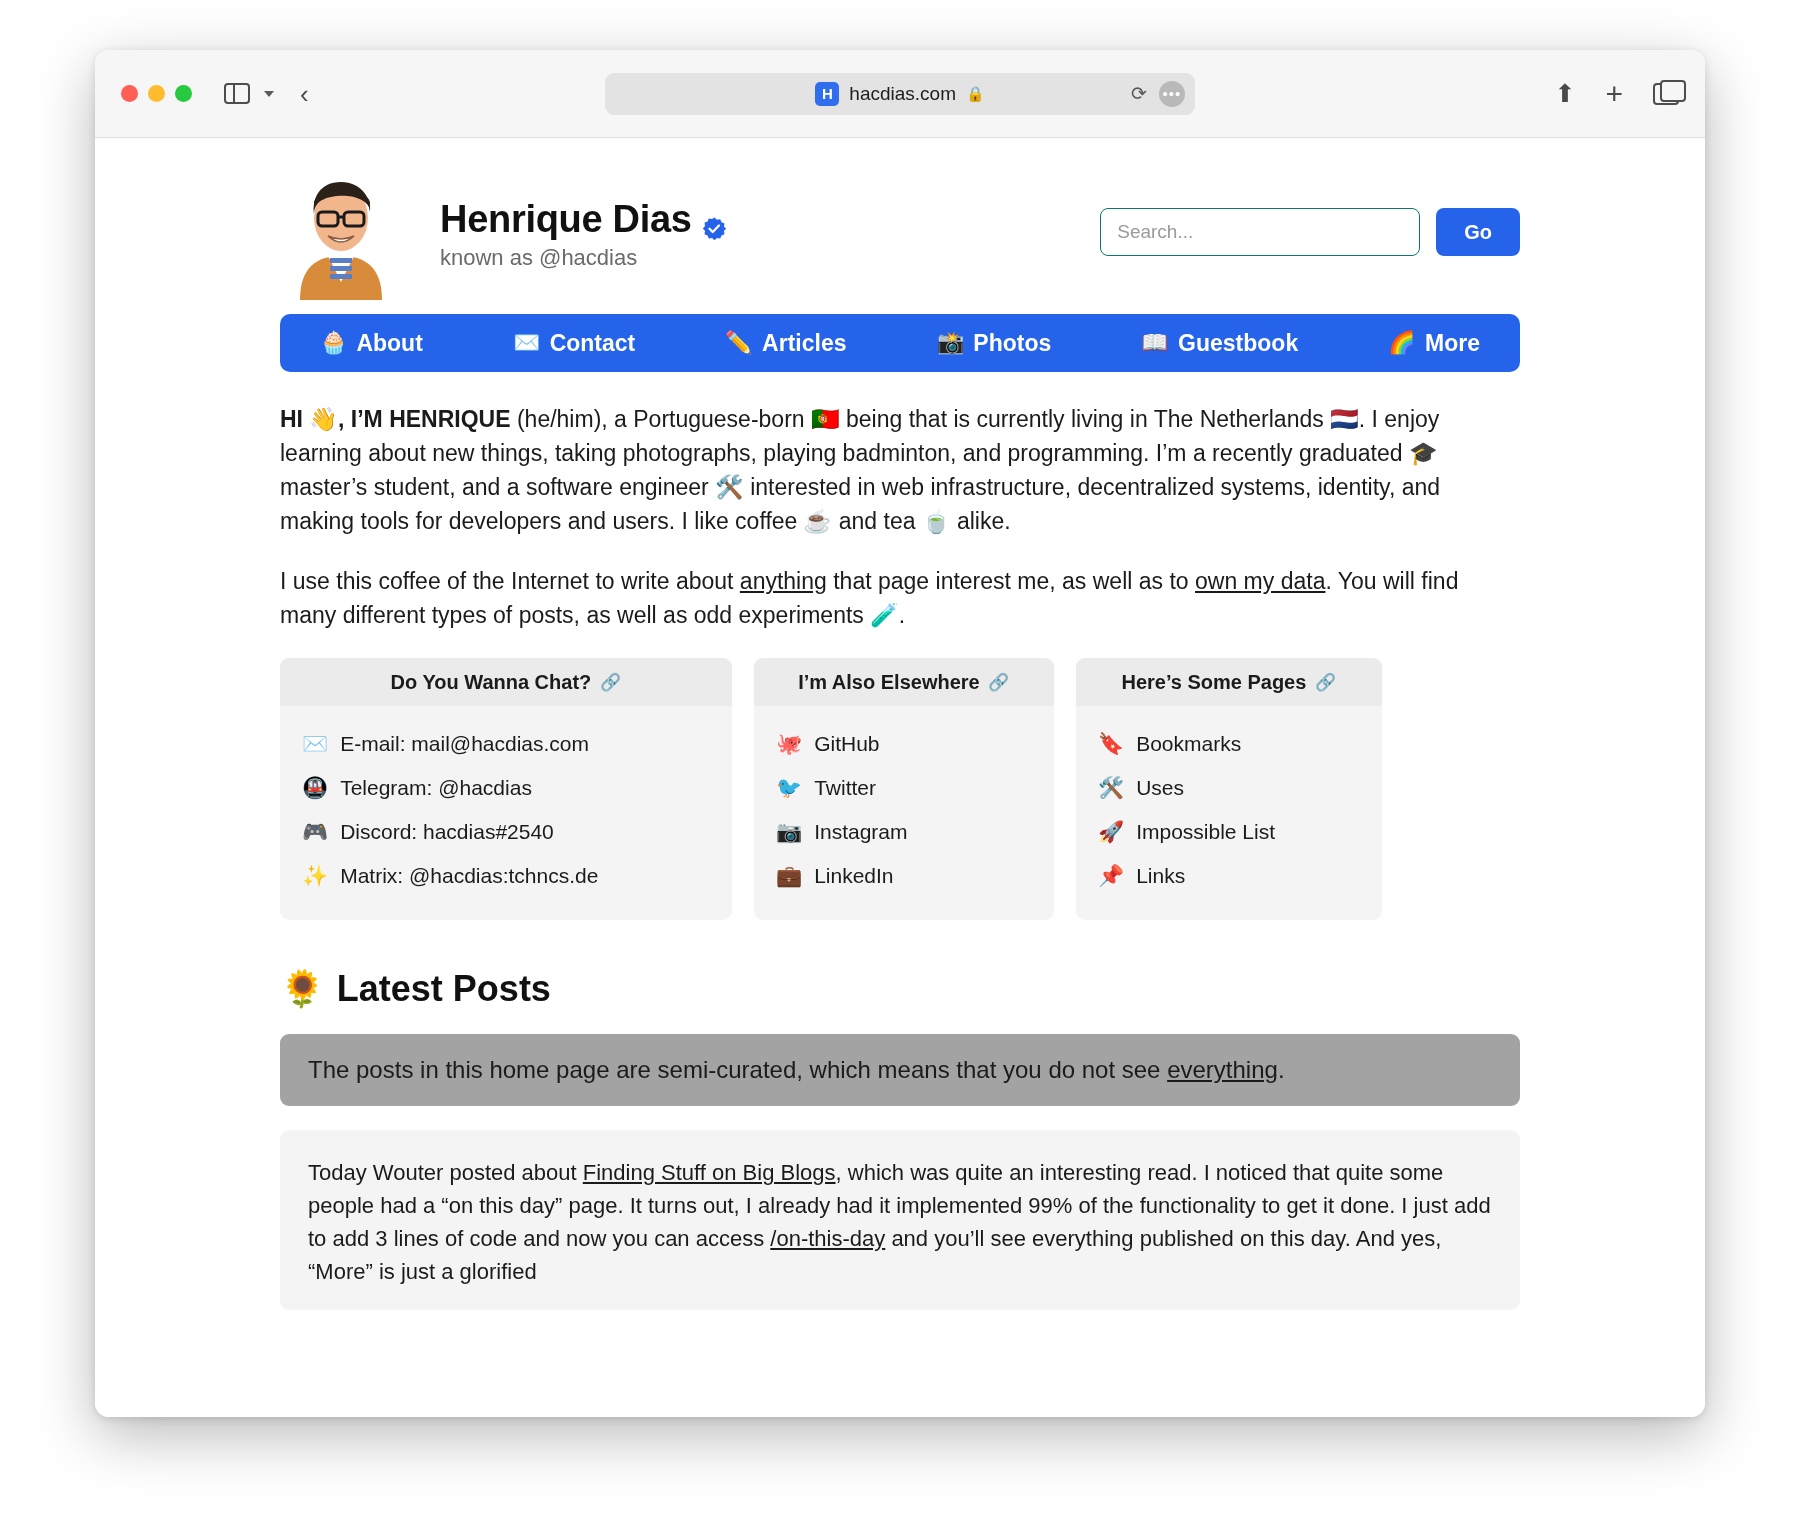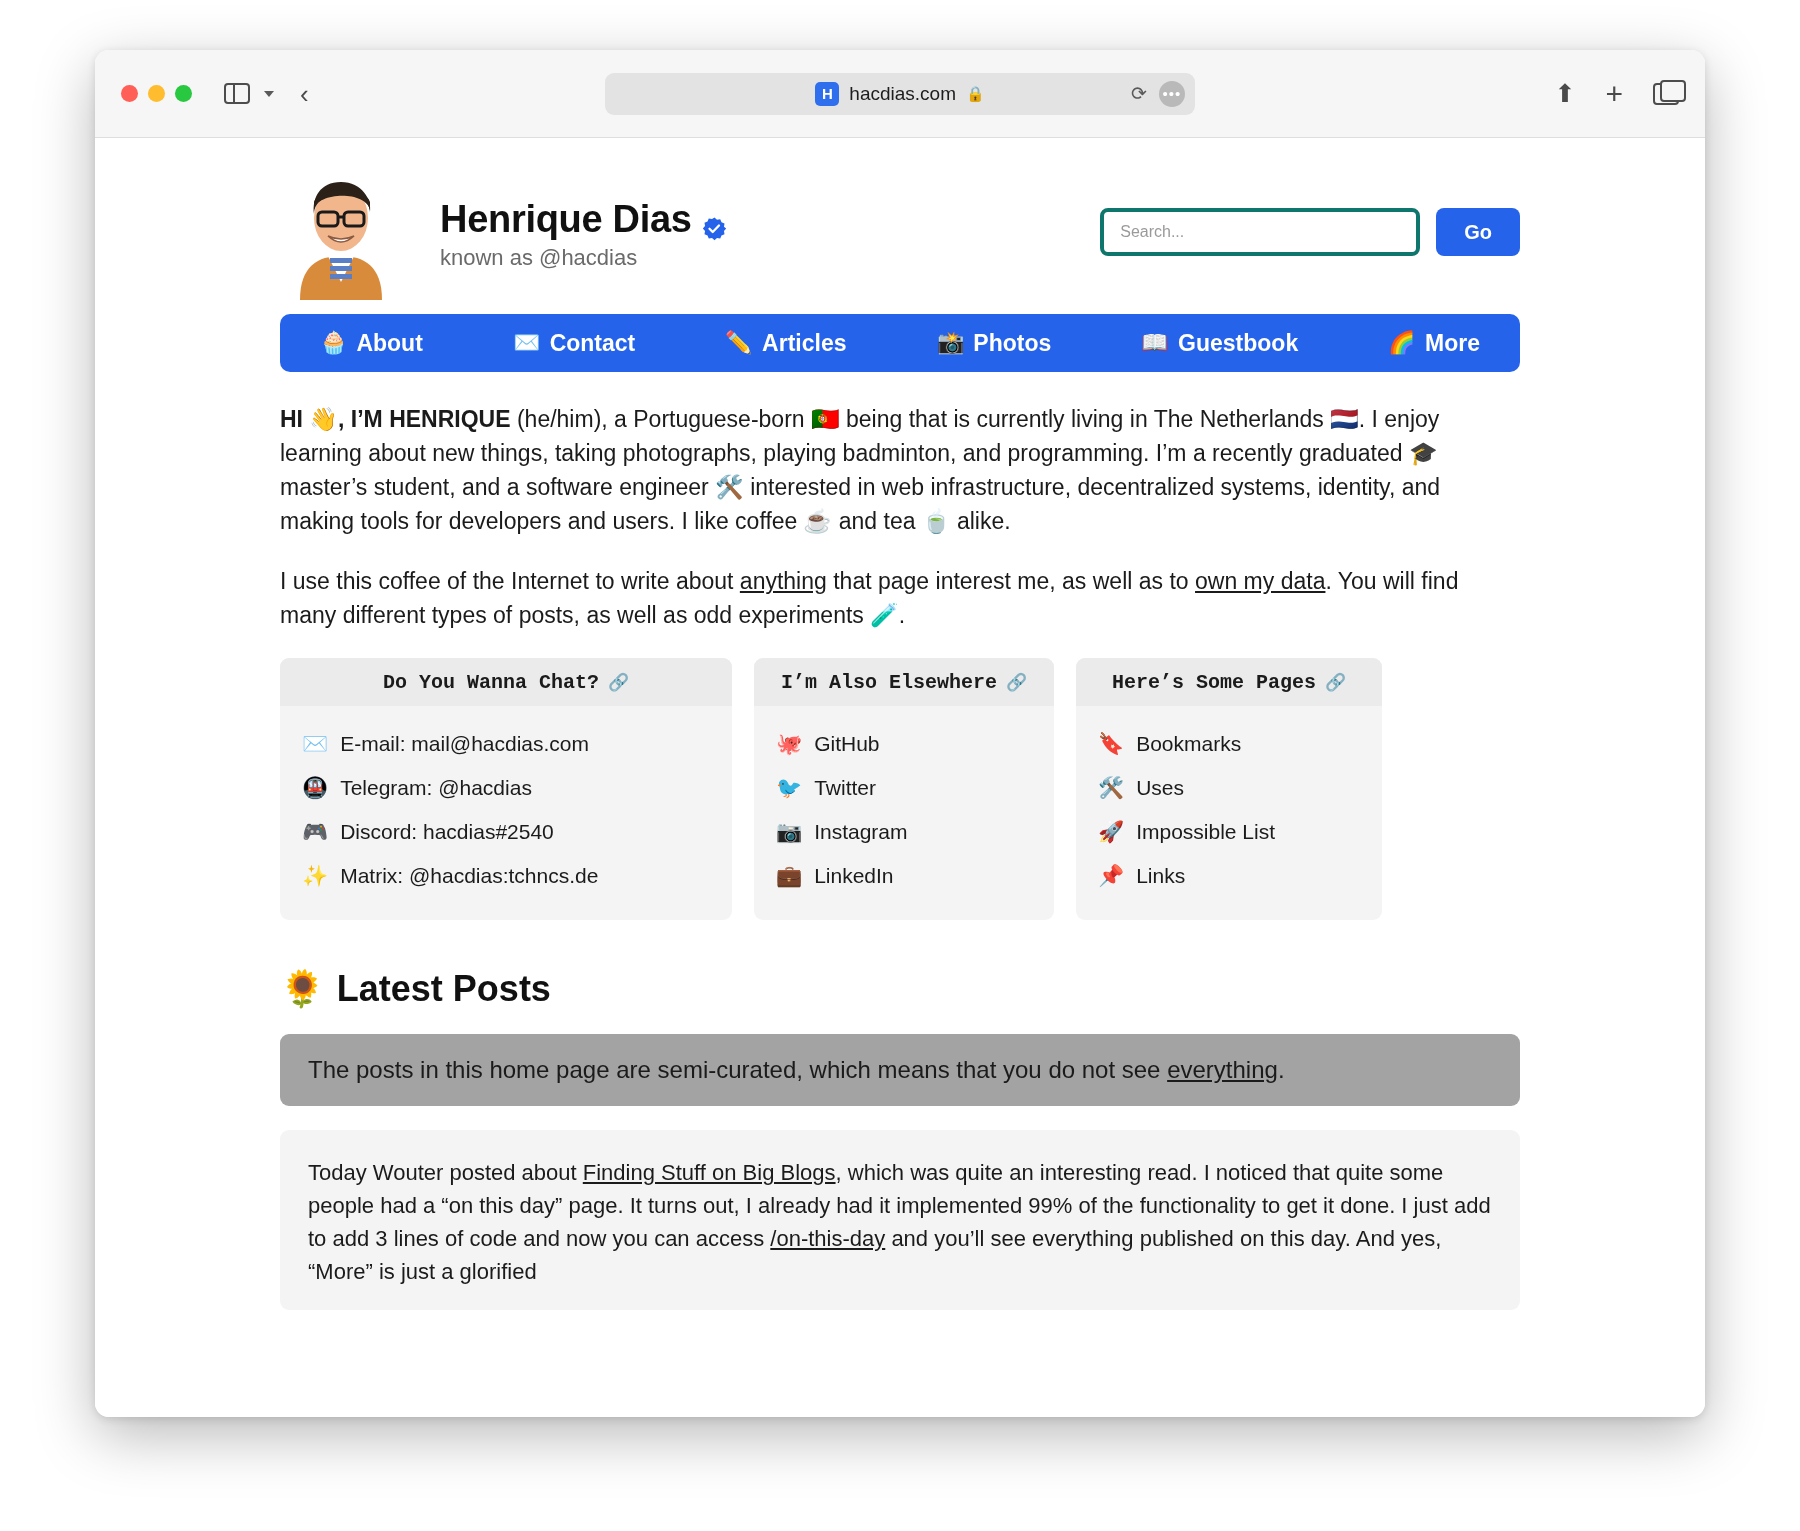--- a/index.html
+++ b/index.html
@@ -140,23 +140,23 @@
   .verified {
     width: 25px; height: 25px; display: inline-block;
   }
   .site-sub { font-size: 22px; color: #6a6a6a; margin-top: 4px; }
   .search-area {
     position: absolute; right: 0; top: 36px;
     display: flex; align-items: center; gap: 16px;
   }
   .search-input {
     width: 320px; height: 48px;
-    border: 4px solid #0f766e; border-radius: 8px;
+    border: 1px solid #0f766e; border-radius: 8px;
     background: #fff;
-    font-size: 16px; color: #333;
+    font-size: 19px; color: #333;
     padding: 0 16px;
     font-family: "Liberation Sans", sans-serif;
   }
   .search-input::placeholder { color: #9a9a9a; }
   .go-btn {
     height: 48px; padding: 0 28px;
     background: #2563eb; color: #fff;
     border: none; border-radius: 8px;
     font-size: 20px; font-weight: bold;
     font-family: "Liberation Sans", sans-serif;
@@ -197,21 +197,21 @@
     border-radius: 9px;
     overflow: hidden;
   }
   .card.c1 { width: 452px; }
   .card.c2 { width: 300px; }
   .card.c3 { width: 306px; }
   .card-head {
     height: 48px;
     background: #ebebec;
     display: flex; align-items: center; justify-content: center; gap: 9px;
-    font-size: 20px; font-weight: bold; color: #1b1b1b; font-family: Liberation Mono, monospace;
+    font-size: 20px; font-weight: bold; color: #1b1b1b;
   }
   .link-glyph { color: #8a8a8a; font-size: 17px; }
   .card-body { padding: 16px 22px 22px 22px; }
   .card-row {
     display: flex; align-items: center; gap: 12px;
     font-size: 21px; color: #1b1b1b;
     padding: 10px 0;
   }
   .section-title {
     margin-top: 48px;

